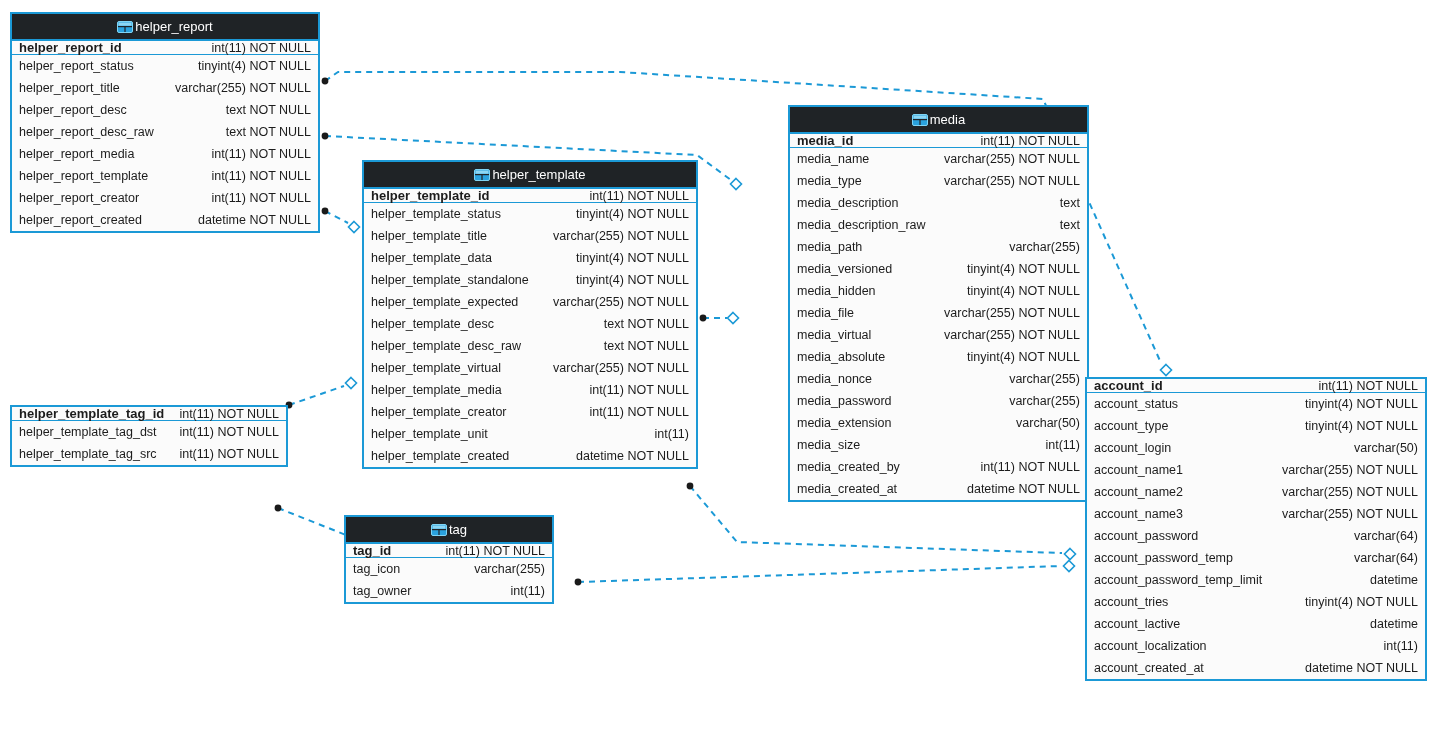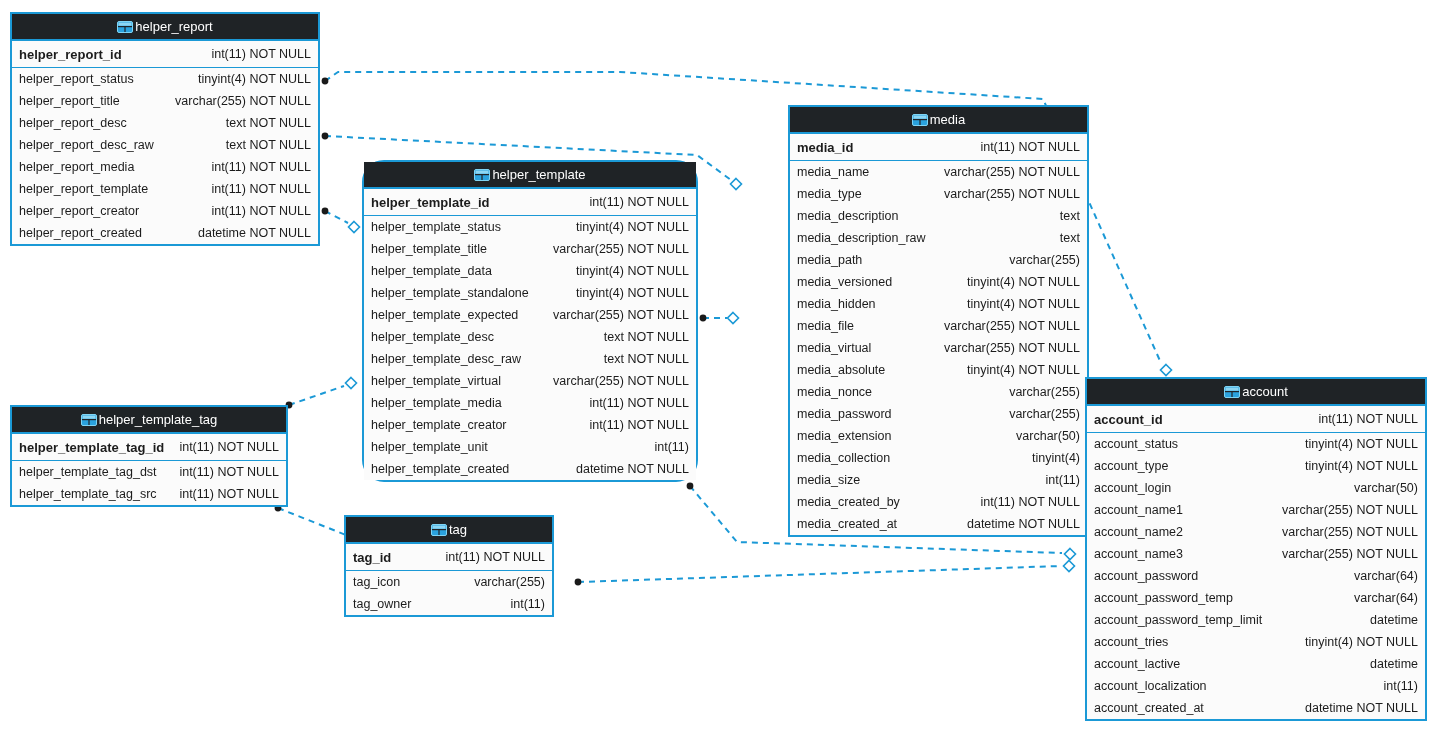--- a/index.html
+++ b/index.html
@@ -24,21 +24,21 @@
     background:var(--header-bg);color:var(--header-text);height:25px;
     display:flex;align-items:center;justify-content:center;gap:2px;
     font-size:13px;border-bottom:2px solid var(--accent);white-space:nowrap;
   }
   .tbl-header svg{flex:0 0 auto;display:block;}
   .row{
     height:22px;display:flex;align-items:center;justify-content:space-between;
     padding:0 7px;font-size:12.5px;color:var(--text);white-space:nowrap;
     box-sizing:border-box;background:var(--row-bg);
   }
-  .row.pk{height:27px;border-bottom:1px solid var(--accent);}
+  .row.pk{height:14px;border-bottom:1px solid var(--accent);}
   .row.pk .col-name{font-weight:bold;font-size:13px;}
   .col-name{margin-right:14px;}
   .col-type{text-align:right;}
   .rel-line{fill:none;stroke:var(--accent);stroke-width:2;stroke-dasharray:6 5;stroke-linejoin:round;}
   .rel-dot{fill:var(--dot);}
   .rel-diamond{fill:#ffffff;stroke:var(--accent);stroke-width:1.6;}
 </style>
 </head>
 <body>
 
@@ -130,21 +130,21 @@
       </div>
       <div class="row">
         <span class="col-name">helper_report_creator</span>
         <span class="col-type">int(11) NOT NULL</span>
       </div>
       <div class="row">
         <span class="col-name">helper_report_created</span>
         <span class="col-type">datetime NOT NULL</span>
       </div>
     </div>
-    <div class="db-table" style="left: 362px; top: 160px; width: 336px; border-radius: 22px;">
+    <div class="db-table" style="left: 362px; top: 160px; width: 336px;">
       <div class="tbl-header">
         <svg width="16" height="12">
           <rect x="0.5" y="0.5" width="15" height="11" rx="1.5" fill="#2aa2de" stroke="#7fd4f4" stroke-width="1"></rect>
           <rect x="1.5" y="1.5" width="13" height="3.2" fill="#8ed6f2"></rect>
           <line x1="1" y1="5.6" x2="15" y2="5.6" stroke="#1f2326" stroke-width="1.2"></line>
           <line x1="8" y1="5.6" x2="8" y2="11" stroke="#1f2326" stroke-width="1.2"></line>
         </svg>
         <span>helper_template</span>
       </div>
       <div class="row pk">
@@ -194,29 +194,20 @@
       <div class="row">
         <span class="col-name">helper_template_unit</span>
         <span class="col-type">int(11)</span>
       </div>
       <div class="row">
         <span class="col-name">helper_template_created</span>
         <span class="col-type">datetime NOT NULL</span>
       </div>
     </div>
     <div class="db-table" style="left: 10px; top: 405px; width: 278px;">
-      <div class="tbl-header">
-        <svg width="16" height="12">
-          <rect x="0.5" y="0.5" width="15" height="11" rx="1.5" fill="#2aa2de" stroke="#7fd4f4" stroke-width="1"></rect>
-          <rect x="1.5" y="1.5" width="13" height="3.2" fill="#8ed6f2"></rect>
-          <line x1="1" y1="5.6" x2="15" y2="5.6" stroke="#1f2326" stroke-width="1.2"></line>
-          <line x1="8" y1="5.6" x2="8" y2="11" stroke="#1f2326" stroke-width="1.2"></line>
-        </svg>
-        <span>helper_template_tag</span>
-      </div>
       <div class="row pk">
         <span class="col-name">helper_template_tag_id</span>
         <span class="col-type">int(11) NOT NULL</span>
       </div>
       <div class="row">
         <span class="col-name">helper_template_tag_dst</span>
         <span class="col-type">int(11) NOT NULL</span>
       </div>
       <div class="row">
         <span class="col-name">helper_template_tag_src</span>
@@ -306,46 +297,33 @@
       </div>
       <div class="row">
         <span class="col-name">media_password</span>
         <span class="col-type">varchar(255)</span>
       </div>
       <div class="row">
         <span class="col-name">media_extension</span>
         <span class="col-type">varchar(50)</span>
       </div>
       <div class="row">
-        <span class="col-name">media_collection</span>
-        <span class="col-type">tinyint(4)</span>
-      </div>
-      <div class="row">
         <span class="col-name">media_size</span>
         <span class="col-type">int(11)</span>
       </div>
       <div class="row">
         <span class="col-name">media_created_by</span>
         <span class="col-type">int(11) NOT NULL</span>
       </div>
       <div class="row">
         <span class="col-name">media_created_at</span>
         <span class="col-type">datetime NOT NULL</span>
       </div>
     </div>
     <div class="db-table" style="left: 1085px; top: 377px; width: 342px;">
-      <div class="tbl-header">
-        <svg width="16" height="12">
-          <rect x="0.5" y="0.5" width="15" height="11" rx="1.5" fill="#2aa2de" stroke="#7fd4f4" stroke-width="1"></rect>
-          <rect x="1.5" y="1.5" width="13" height="3.2" fill="#8ed6f2"></rect>
-          <line x1="1" y1="5.6" x2="15" y2="5.6" stroke="#1f2326" stroke-width="1.2"></line>
-          <line x1="8" y1="5.6" x2="8" y2="11" stroke="#1f2326" stroke-width="1.2"></line>
-        </svg>
-        <span>account</span>
-      </div>
       <div class="row pk">
         <span class="col-name">account_id</span>
         <span class="col-type">int(11) NOT NULL</span>
       </div>
       <div class="row">
         <span class="col-name">account_status</span>
         <span class="col-type">tinyint(4) NOT NULL</span>
       </div>
       <div class="row">
         <span class="col-name">account_type</span>

